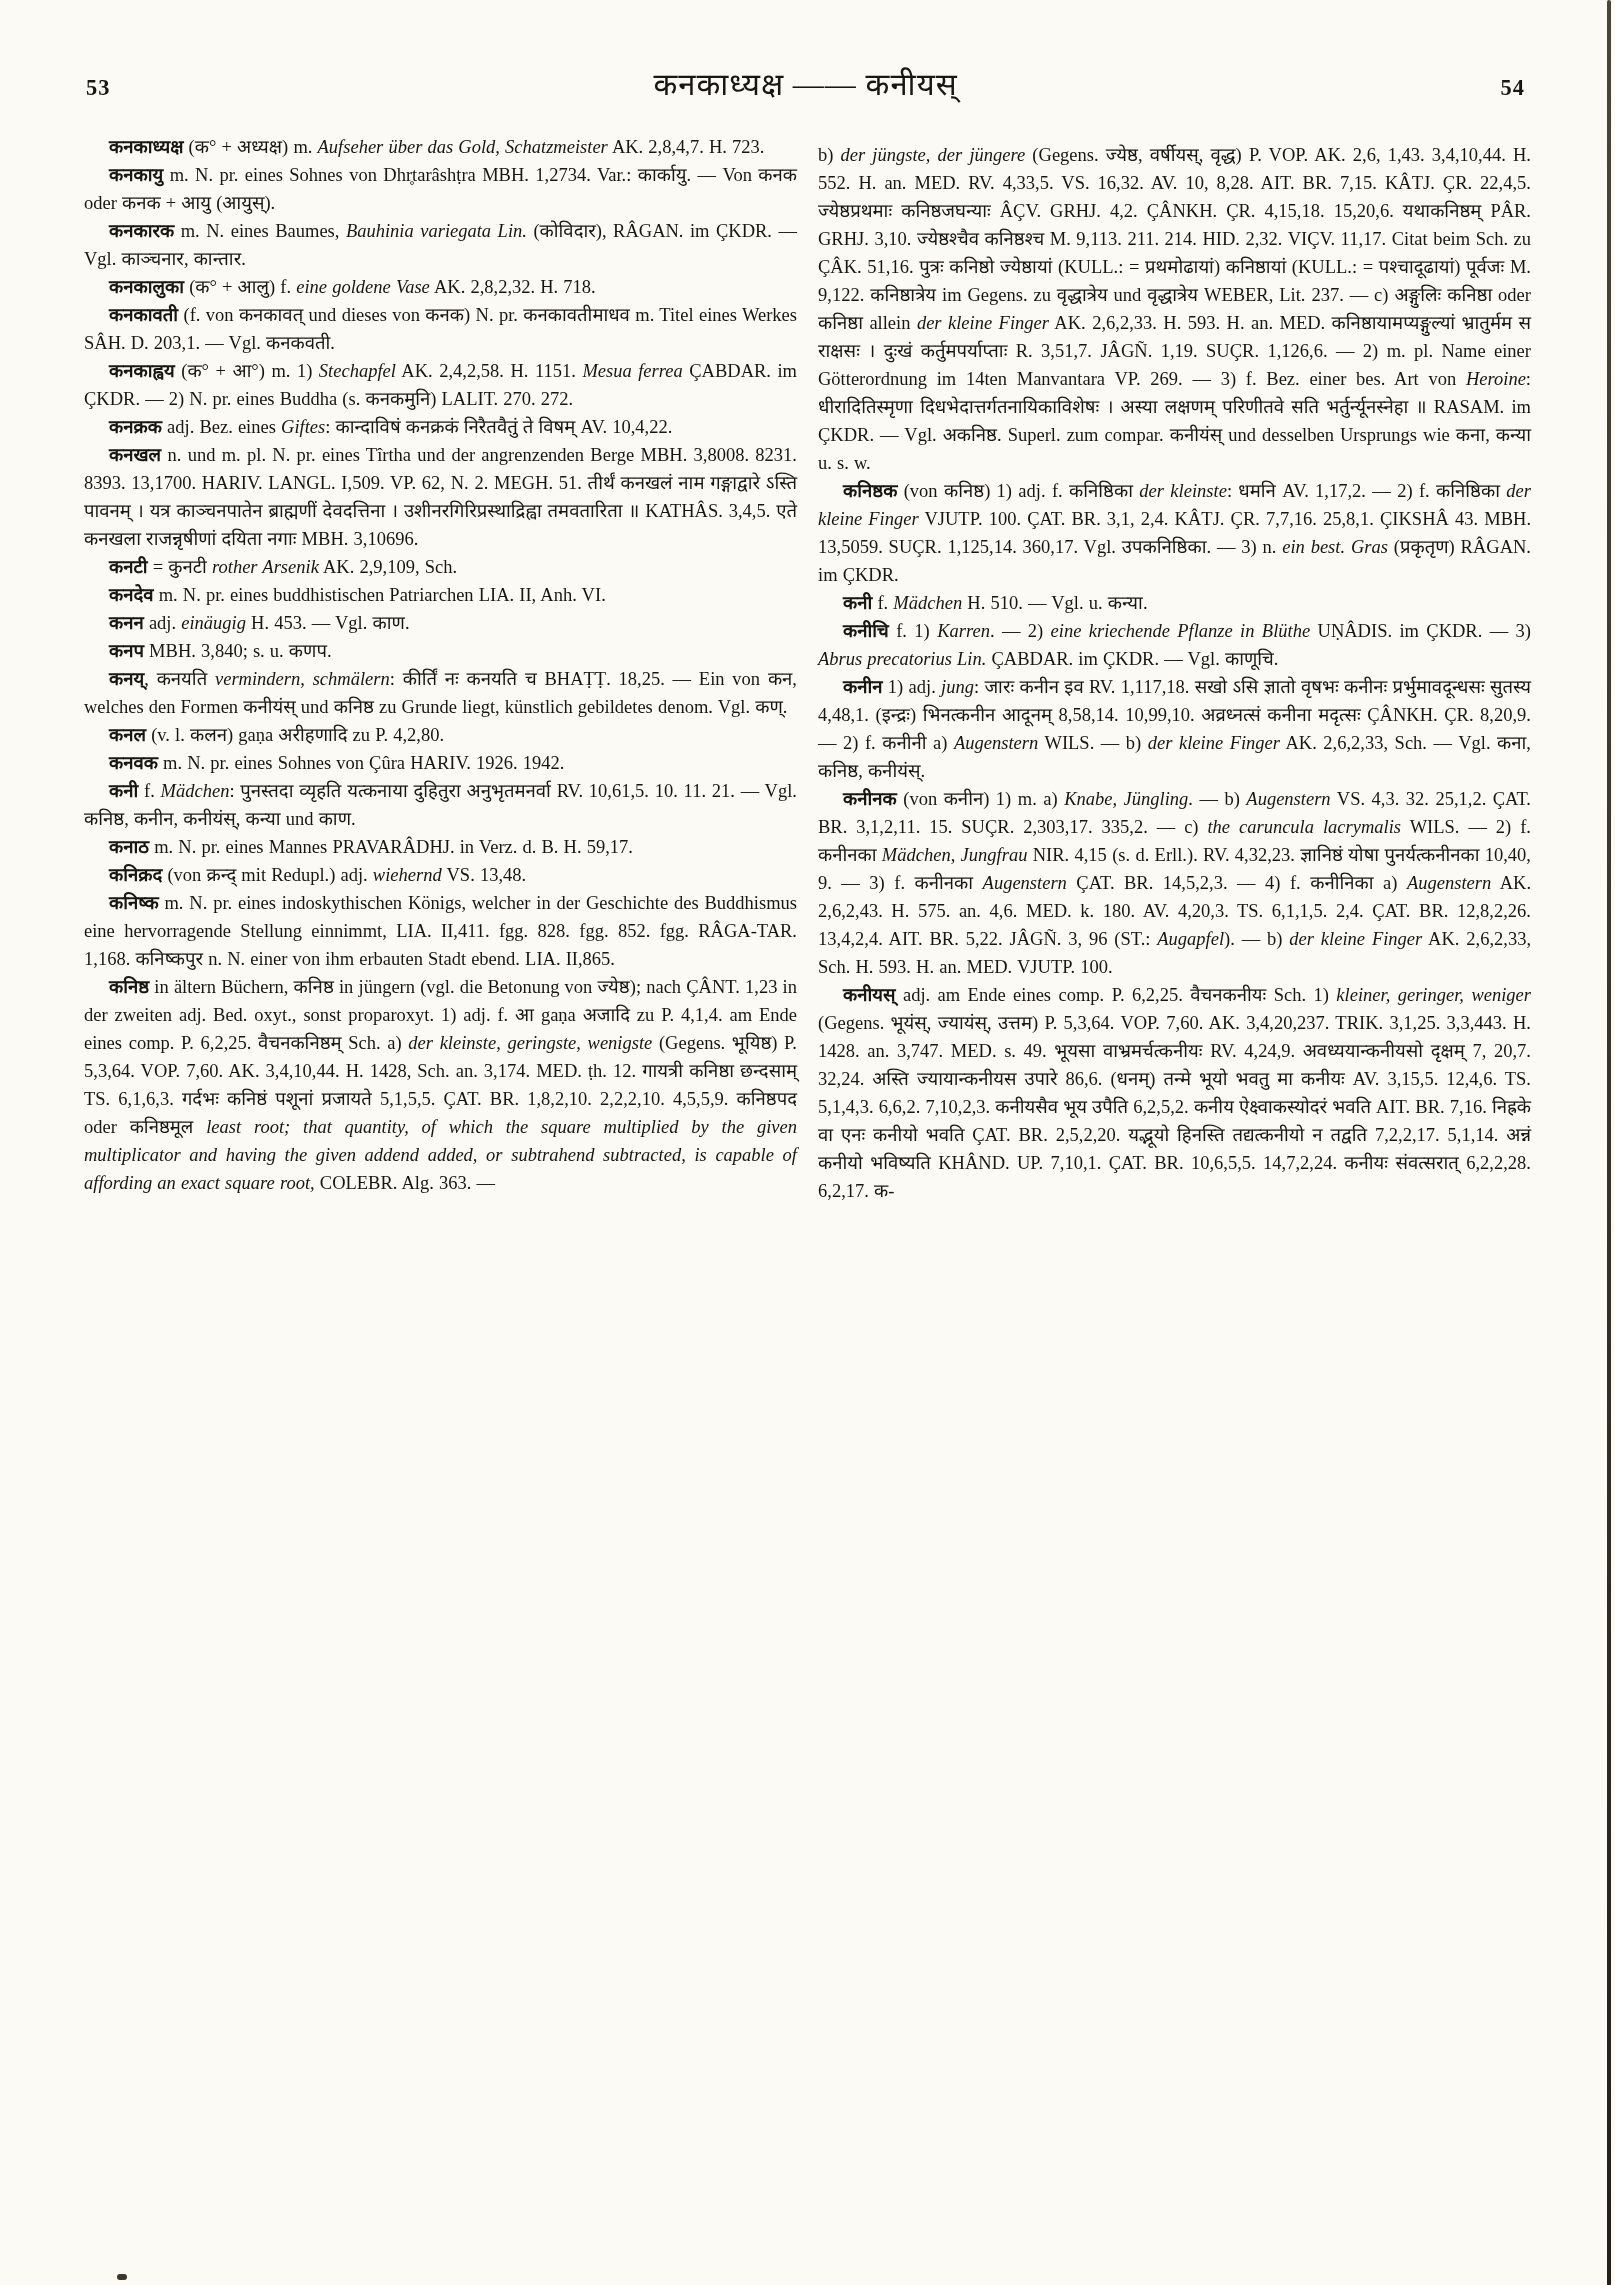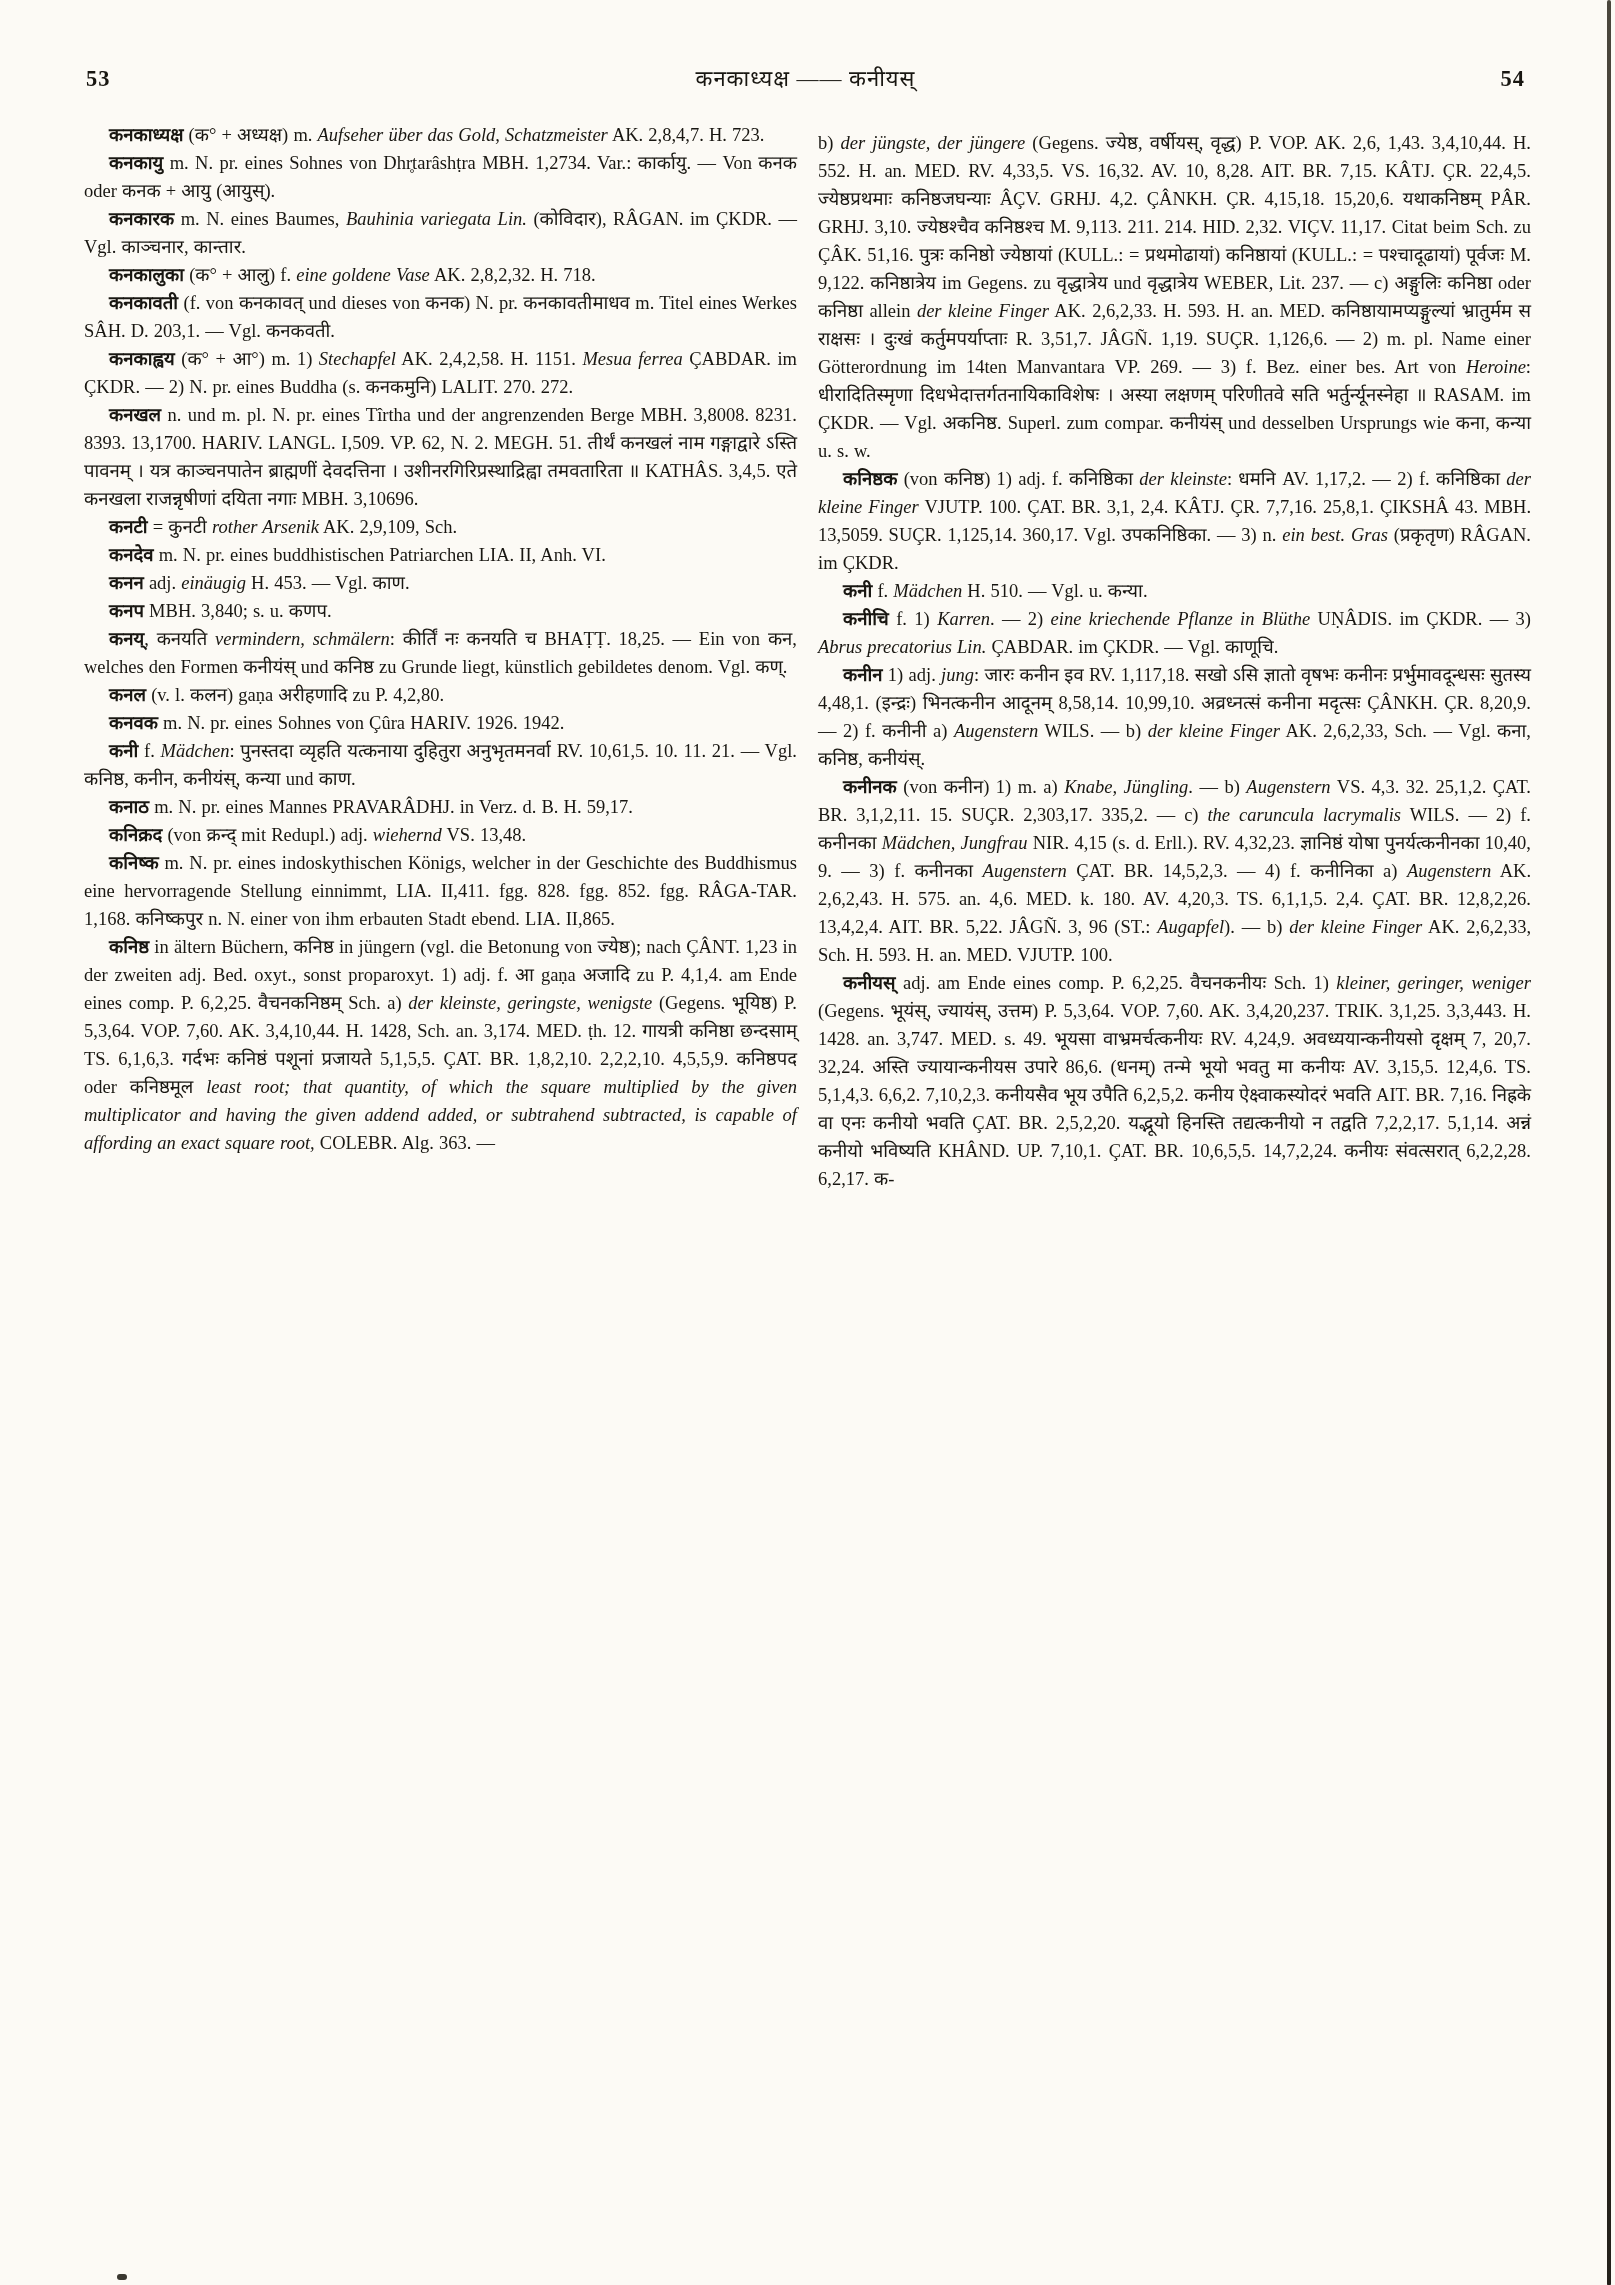--- a/index.html
+++ b/index.html
@@ -36,21 +36,21 @@
     justify-content: space-between;
     align-items: baseline;
     padding: 62px 90px 0 86px;
   }
   .page-num {
     font-size: 22.4px;
     font-weight: bold;
     letter-spacing: 1px;
   }
   .running-title {
-    font-size: 22px;
+    font-size: 31px;
     letter-spacing: 1px;
   }
   .columns {
     display: flex;
     gap: 21px;
     padding: 29px 84px 0 84px;
     align-items: flex-start;
   }
   .column {
     flex: 1 1 0;
@@ -89,20 +89,21 @@
   </div>
 
   <div class="columns">
     <div class="column">
         <p class="entry"><b class="headword">कनकाध्यक्ष</b> (क° + अध्यक्ष) m. <i>Aufseher über das Gold, Schatzmeister</i> AK. 2,8,4,7. H. 723.</p>
         <p class="entry"><b class="headword">कनकायु</b> m. N. pr. eines Sohnes von Dhr̥tarâshṭra MBH. 1,2734. Var.: कार्कायु. — Von कनक oder कनक + आयु (आयुस्).</p>
         <p class="entry"><b class="headword">कनकारक</b> m. N. eines Baumes, <i>Bauhinia variegata Lin.</i> (कोविदार), RÂGAN. im ÇKDR. — Vgl. काञ्चनार, कान्तार.</p>
         <p class="entry"><b class="headword">कनकालुका</b> (क° + आलु) f. <i>eine goldene Vase</i> AK. 2,8,2,32. H. 718.</p>
         <p class="entry"><b class="headword">कनकावती</b> (f. von कनकावत् und dieses von कनक) N. pr. कनकावतीमाधव m. Titel eines Werkes SÂH. D. 203,1. — Vgl. कनकवती.</p>
         <p class="entry"><b class="headword">कनकाह्वय</b> (क° + आ°) m. 1) <i>Stechapfel</i> AK. 2,4,2,58. H. 1151. <i>Mesua ferrea</i> ÇABDAR. im ÇKDR. — 2) N. pr. eines Buddha (s. कनकमुनि) LALIT. 270. 272.</p>
+        <p class="entry"><b class="headword">कनक्रक</b> adj. Bez. eines <i>Giftes</i>: कान्दाविषं कनक्रकं निरैतवैतुं ते विषम् AV. 10,4,22.</p>
         <p class="entry"><b class="headword">कनखल</b> n. und m. pl. N. pr. eines Tîrtha und der angrenzenden Berge MBH. 3,8008. 8231. 8393. 13,1700. HARIV. LANGL. I,509. VP. 62, N. 2. MEGH. 51. तीर्थं कनखलं नाम गङ्गाद्वारे ऽस्ति पावनम् । यत्र काञ्चनपातेन ब्राह्मणीं देवदत्तिना । उशीनरगिरिप्रस्थाद्रिह्वा तमवतारिता ॥ KATHÂS. 3,4,5. एते कनखला राजन्नृषीणां दयिता नगाः MBH. 3,10696.</p>
         <p class="entry"><b class="headword">कनटी</b> = कुनटी <i>rother Arsenik</i> AK. 2,9,109, Sch.</p>
         <p class="entry"><b class="headword">कनदेव</b> m. N. pr. eines buddhistischen Patriarchen LIA. II, Anh. VI.</p>
         <p class="entry"><b class="headword">कनन</b> adj. <i>einäugig</i> H. 453. — Vgl. काण.</p>
         <p class="entry"><b class="headword">कनप</b> MBH. 3,840; s. u. कणप.</p>
         <p class="entry"><b class="headword">कनय्</b>, कनयति <i>vermindern, schmälern</i>: कीर्तिं नः कनयति च BHAṬṬ. 18,25. — Ein von कन, welches den Formen कनीयंस् und कनिष्ठ zu Grunde liegt, künstlich gebildetes denom. Vgl. कण्.</p>
         <p class="entry"><b class="headword">कनल</b> (v. l. कलन) gaṇa अरीहणादि zu P. 4,2,80.</p>
         <p class="entry"><b class="headword">कनवक</b> m. N. pr. eines Sohnes von Çûra HARIV. 1926. 1942.</p>
         <p class="entry"><b class="headword">कनी</b> f. <i>Mädchen</i>: पुनस्तदा व्यृहति यत्कनाया दुहितुरा अनुभृतमनर्वा RV. 10,61,5. 10. 11. 21. — Vgl. कनिष्ठ, कनीन, कनीयंस्, कन्या und काण.</p>
         <p class="entry"><b class="headword">कनाठ</b> m. N. pr. eines Mannes PRAVARÂDHJ. in Verz. d. B. H. 59,17.</p>

